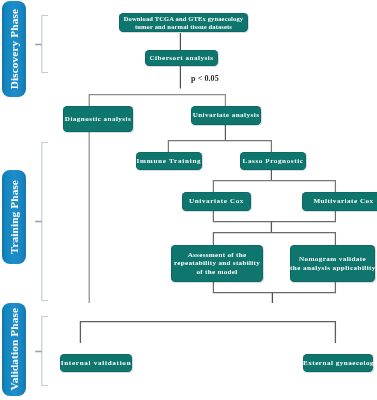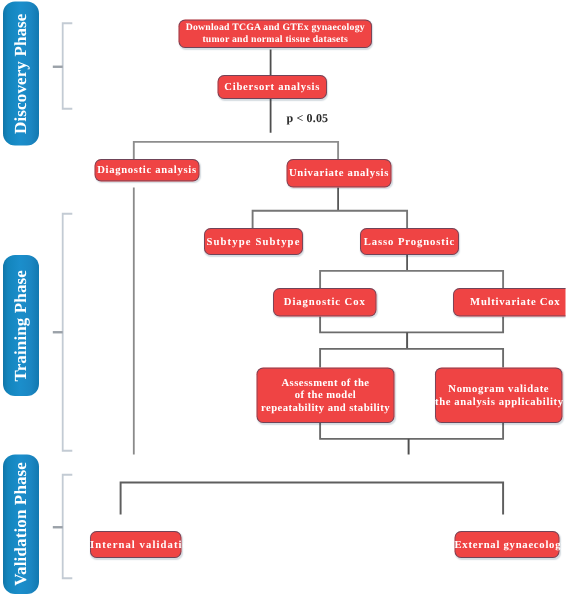--- a/index.html
+++ b/index.html
@@ -7,21 +7,21 @@
        font-family:"Liberation Serif","DejaVu Serif",serif;
        -webkit-font-smoothing:antialiased;}
   #stage{position:relative;width:377px;height:400px;background:#fff;}
 
   .phase{position:absolute;border-radius:8px;
     background:linear-gradient(90deg,#1075a8 0%,#1385bd 14%,#1b8ecb 48%,#1b86c2 78%,#1278b0 100%);
     color:#fff;font-weight:bold;font-size:11.3px;letter-spacing:.1px;
     display:flex;align-items:center;justify-content:center;overflow:hidden;}
   .phase .t{writing-mode:vertical-rl;transform:rotate(180deg);white-space:nowrap;}
 
-  .node{position:absolute;background:#ef4444;color:#fff;border-radius:4.5px;
+  .node{position:absolute;background:#0f766e;color:#fff;border-radius:4.5px;
     box-shadow:inset 0 0 0 0.6px rgba(8,70,105,.55), 0.5px 0.7px 0.8px rgba(20,60,90,.18);
     font-weight:bold;text-align:center;display:flex;align-items:center;
     justify-content:center;line-height:1.22;box-sizing:border-box;
     font-size:7px;}
   .nlabel{display:block;width:100%;}
   .nline{display:block;white-space:nowrap;}
 
   svg.lines{position:absolute;left:0;top:0;width:377px;height:400px;pointer-events:none;}
   .plab{position:absolute;font-weight:bold;font-size:8px;color:#2a2a2a;white-space:nowrap;letter-spacing:0.1px;}
 </style>
@@ -65,64 +65,64 @@
         <span class="nlabel">
           <span class="nline">Download TCGA and GTEx gynaecology</span>
           <span class="nline">tumor and normal tissue datasets</span>
         </span>
       </div>
       <div class="node" style="left: 145px; top: 50px; width: 73px; height: 16px; font-size: 7.1px; letter-spacing: 0.5px;">
         <span class="nlabel">
           <span class="nline">Cibersort analysis</span>
         </span>
       </div>
-      <div class="node" style="left: 63px; top: 106px; width: 70px; height: 15px; font-size: 7.1px; letter-spacing: 0.45px; justify-content: flex-end;">
+      <div class="node" style="left: 63px; top: 106px; width: 70px; height: 26px; font-size: 7.1px; letter-spacing: 0.45px; justify-content: flex-end;">
         <span class="nlabel">
           <span class="nline">Diagnostic analysis</span>
         </span>
       </div>
       <div class="node" style="left: 191px; top: 106px; width: 70px; height: 19px; font-size: 7.1px; letter-spacing: 0.45px;">
         <span class="nlabel">
           <span class="nline">Univariate analysis</span>
         </span>
       </div>
       <div class="node" style="left: 136px; top: 152px; width: 66px; height: 18px; font-size: 7.1px; letter-spacing: 0.75px;">
         <span class="nlabel">
-          <span class="nline">Subtype Subtype</span>
+          <span class="nline">Immune Training</span>
         </span>
       </div>
       <div class="node" style="left: 240px; top: 152px; width: 66px; height: 18px; font-size: 7.1px; letter-spacing: 0.6px;">
         <span class="nlabel">
           <span class="nline">Lasso Prognostic</span>
         </span>
       </div>
       <div class="node" style="left: 182px; top: 192px; width: 69px; height: 19px; font-size: 7.1px; letter-spacing: 0.62px;">
         <span class="nlabel">
-          <span class="nline">Diagnostic Cox</span>
+          <span class="nline">Univariate Cox</span>
         </span>
       </div>
       <div class="node" style="left: 302px; top: 192px; width: 83px; height: 19px; font-size: 7.1px; letter-spacing: 0.5px;">
         <span class="nlabel">
           <span class="nline">Multivariate Cox</span>
         </span>
       </div>
       <div class="node" style="left: 171px; top: 245px; width: 92px; height: 37px; font-size: 7.1px; letter-spacing: 0.3px;">
         <span class="nlabel">
           <span class="nline">Assessment of the</span>
+          <span class="nline">repeatability and stability</span>
           <span class="nline">of the model</span>
-          <span class="nline">repeatability and stability</span>
         </span>
       </div>
       <div class="node" style="left: 290px; top: 245px; width: 85px; height: 37px; font-size: 7.1px; letter-spacing: 0.42px;">
         <span class="nlabel">
           <span class="nline">Nomogram validate</span>
           <span class="nline">the analysis applicability</span>
         </span>
       </div>
-      <div class="node" style="left: 60px; top: 354px; width: 61px; height: 18px; font-size: 7.1px; letter-spacing: 0.72px;">
+      <div class="node" style="left: 60px; top: 354px; width: 72px; height: 18px; font-size: 7.1px; letter-spacing: 0.72px;">
         <span class="nlabel">
           <span class="nline">Internal validation</span>
         </span>
       </div>
       <div class="node" style="left: 303px; top: 354px; width: 70px; height: 18px; font-size: 7.1px; letter-spacing: 0.5px;">
         <span class="nlabel">
           <span class="nline">External gynaecology</span>
         </span>
       </div>
       <div class="plab" style="left: 191px; top: 74px;">p &lt; 0.05</div>

